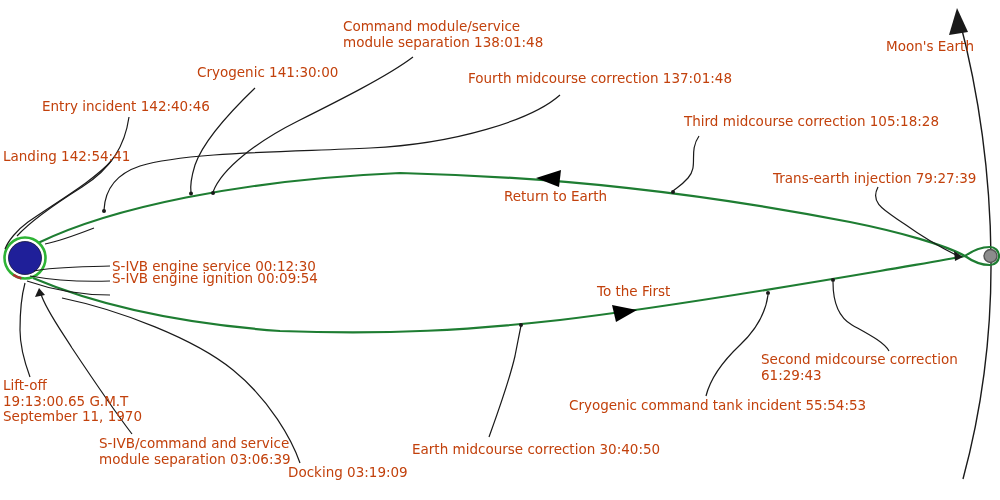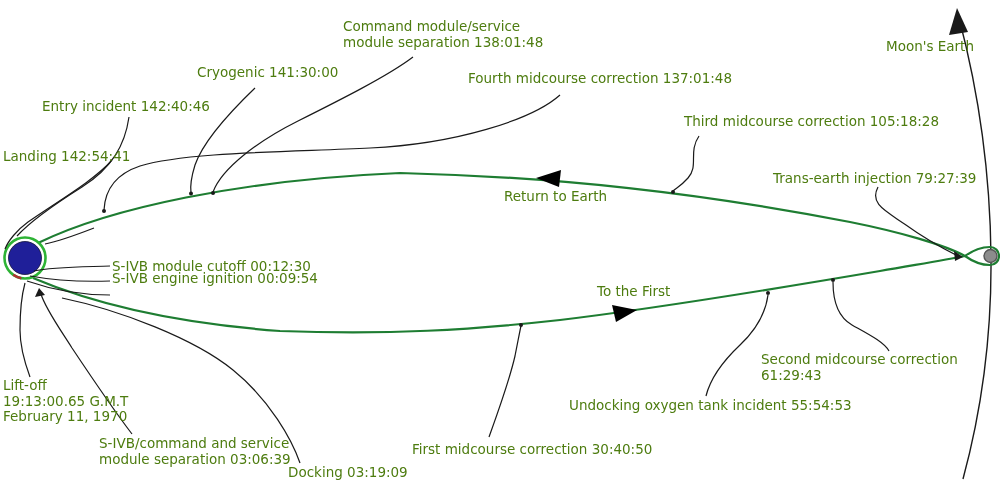--- a/index.html
+++ b/index.html
@@ -1,19 +1,19 @@
 <!DOCTYPE html>
 <html><head>
 <meta charset="utf-8">
 <style>
   html,body{margin:0;padding:0;background:#fff;}
   .stage{position:relative;width:1000px;height:500px;background:#fff;overflow:hidden;
          font-family:"DejaVu Sans","Liberation Sans",sans-serif;}
   .stage svg{position:absolute;left:0;top:0;}
-  .lbl{position:absolute;font-size:13.5px;line-height:15.5px;color:#4d7c0f;
+  .lbl{position:absolute;font-size:13.5px;line-height:15.5px;color:#c2410c;
        white-space:pre-line;pointer-events:none;}
 </style>
 </head>
 <body>
 
 <div class="stage">
 
   <svg width="1000" height="500" viewBox="0 0 1000 500">
 
     <path d="M 963 479 Q 992 372 991 258 Q 990 135 959 18" fill="none" stroke="#1a1a1a" stroke-width="1.4"></path>
@@ -77,25 +77,25 @@
 module separation 138:01:48</div>
   <div class="lbl" style="left:197px;top:65px">Cryogenic 141:30:00</div>
   <div class="lbl" style="left:42px;top:99px">Entry incident 142:40:46</div>
   <div class="lbl" style="left:3px;top:149px">Landing 142:54:41</div>
   <div class="lbl" style="left:468px;top:71px">Fourth midcourse correction 137:01:48</div>
   <div class="lbl" style="left:886px;top:39px">Moon's Earth</div>
   <div class="lbl" style="left:684px;top:114px">Third midcourse correction 105:18:28</div>
   <div class="lbl" style="left:773px;top:171px">Trans-earth injection 79:27:39</div>
   <div class="lbl" style="left:504px;top:189px">Return to Earth</div>
   <div class="lbl" style="left:597px;top:284px">To the First</div>
-  <div class="lbl" style="left:112px;top:259px">S-IVB module cutoff 00:12:30</div>
+  <div class="lbl" style="left:112px;top:259px">S-IVB engine service 00:12:30</div>
   <div class="lbl" style="left:112px;top:271px">S-IVB engine ignition 00:09:54</div>
   <div class="lbl" style="left:3px;top:378px">Lift-off
 19:13:00.65 G.M.T
-February 11, 1970</div>
+September 11, 1970</div>
   <div class="lbl" style="left:99px;top:436px">S-IVB/command and service
 module separation 03:06:39</div>
   <div class="lbl" style="left:288px;top:465px">Docking 03:19:09</div>
-  <div class="lbl" style="left:412px;top:442px">First midcourse correction 30:40:50</div>
-  <div class="lbl" style="left:569px;top:398px">Undocking oxygen tank incident 55:54:53</div>
+  <div class="lbl" style="left:412px;top:442px">Earth midcourse correction 30:40:50</div>
+  <div class="lbl" style="left:569px;top:398px">Cryogenic command tank incident 55:54:53</div>
   <div class="lbl" style="left:761px;top:352px">Second midcourse correction 61:29:43</div>
 
 </div>
 
 </body></html>

